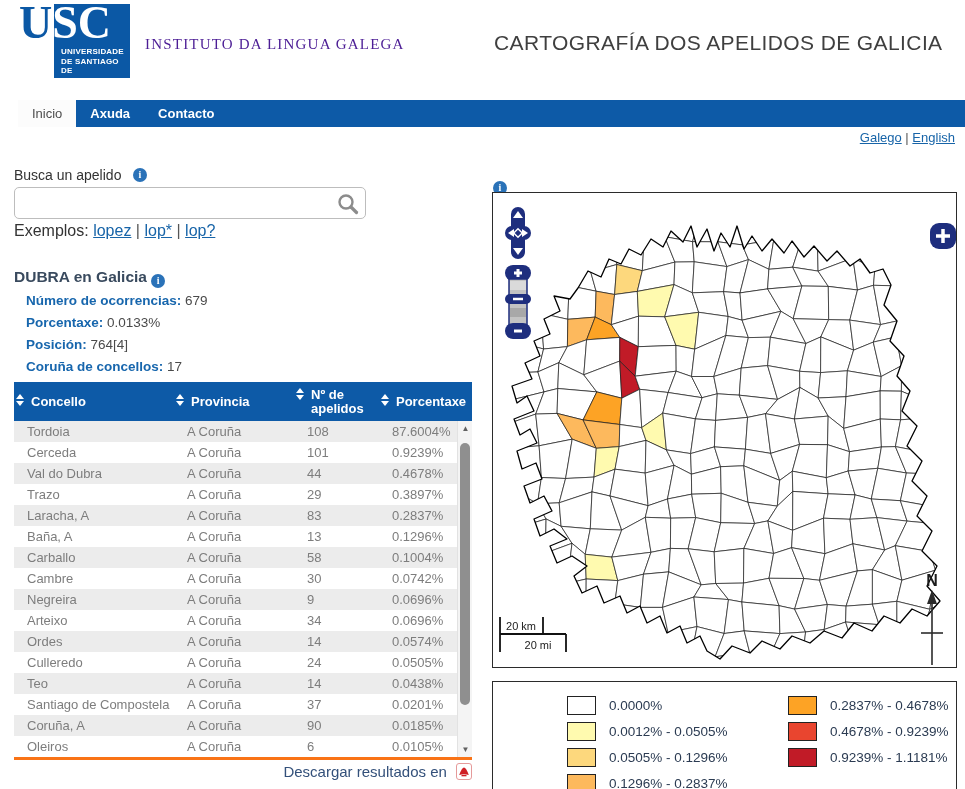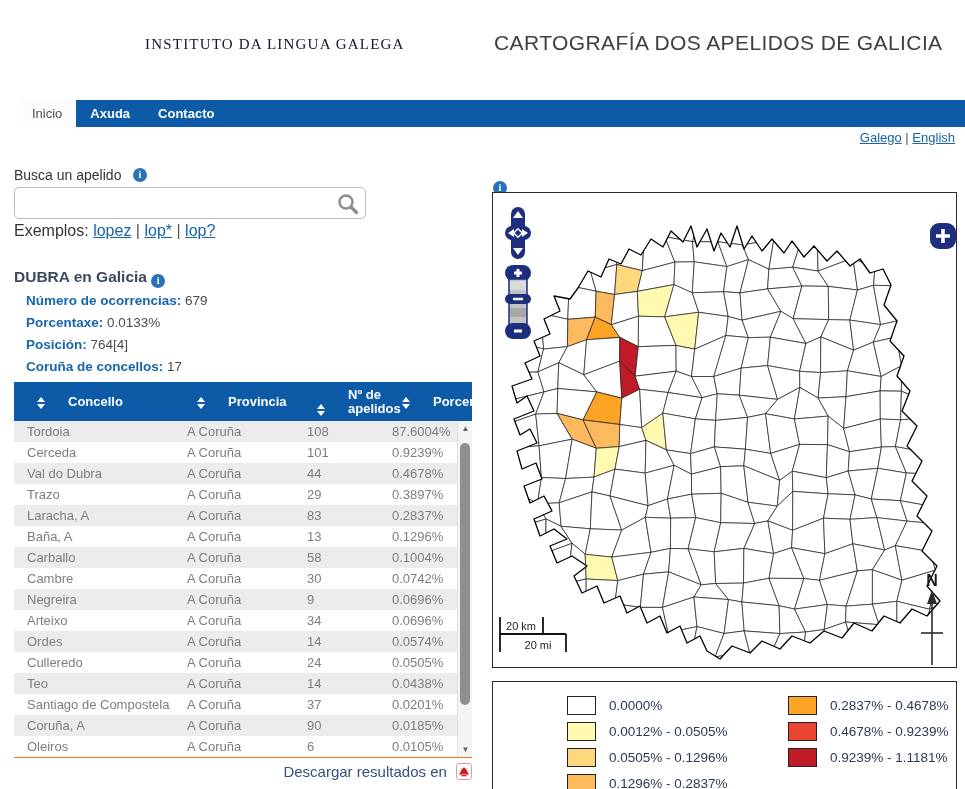--- a/index.html
+++ b/index.html
@@ -8,21 +8,21 @@
 
   
   .logo{position:absolute;left:14px;top:4px;width:116px;height:74px;}
   .logo-blue{position:absolute;left:40px;top:0;width:76px;height:74px;background:#0b58a5;}
   .logo-usc{position:absolute;left:5px;top:-8px;font-family:"Liberation Serif",serif;
             font-weight:bold;font-size:46px;letter-spacing:0px;}
   .logo-usc .u{color:#0b58a5;} .logo-usc .sc{color:#fff;}
   .logo-name{position:absolute;left:47px;top:43px;color:#fff;font-size:8px;font-weight:bold;
              line-height:9.5px;letter-spacing:.2px;}
   .institute{position:absolute;left:145px;top:36px;font-family:"Liberation Serif",serif;
-             font-size:15px;letter-spacing:1.2px;color:#0f172a;}
+             font-size:15px;letter-spacing:1.2px;color:#4c1d95;}
   .site-title{position:absolute;left:494px;top:31px;margin:0;font-size:21px;font-weight:400;
               letter-spacing:.4px;color:#3f3f3f;white-space:nowrap;}
 
   
   .nav{position:absolute;left:18px;top:100px;right:0;height:27px;background:#0d5aa7;display:flex;}
   .tab{height:27px;line-height:27px;padding:0 14px;font-size:13px;color:#fff;font-weight:bold;cursor:pointer;}
   .tab.active{background:#fcfcfc;color:#4d4d4d;font-weight:400;}
   .lang{position:absolute;right:10px;top:130px;font-size:13px;color:#555;}
   .lang a{color:#1764a8;text-decoration:underline;cursor:pointer;}
 
@@ -43,27 +43,27 @@
 
   
   .result-title{position:absolute;left:14px;top:268px;font-size:15.5px;font-weight:bold;color:#394a5e;}
   .stats{position:absolute;left:14px;top:290px;font-size:13.5px;line-height:22px;}
   .stats b{color:#1766ad;font-weight:bold;padding-left:12px;}
   .stats span.val{color:#4a4a4a;}
 
   
   .table{position:absolute;left:14px;top:382px;width:458px;}
   .thead{display:flex;background:#0d5aa7;color:#fff;font-size:13px;font-weight:bold;height:39px;align-items:center;}
-  .th{display:flex;align-items:flex-end;padding-left:23px;box-sizing:border-box;gap:16px;}
+  .th{display:flex;align-items:flex-start;padding-left:2px;box-sizing:border-box;}
   .c1{width:160px;} .c2{width:120px;} .c3{width:85px;} .c4{width:78px;}
   .sort{display:inline-flex;flex-direction:column;gap:2px;margin-right:7px;}
   .sort i{width:0;height:0;border-left:4px solid transparent;border-right:4px solid transparent;}
   .sort .up{border-bottom:5px solid #fff;}
   .sort .dn{border-top:5px solid #fff;}
-  .tbody{position:relative;border-bottom:1px solid #f97316;}
+  .tbody{position:relative;border-bottom:3px solid #f97316;}
   .trow{display:flex;height:21px;line-height:21px;font-size:13px;color:#7d7d7d;background:#fff;cursor:pointer;}
   .trow.alt{background:#ececec;}
   .trow span{padding-left:13px;box-sizing:border-box;overflow:hidden;white-space:nowrap;}
   .scrollbar{position:absolute;right:0;top:0;width:15px;height:336px;background:#f4f4f4;border-left:1px solid #e2e2e2;box-sizing:border-box;}
   .sb-arrow{position:absolute;left:0;width:15px;height:15px;text-align:center;font-size:8px;color:#606060;line-height:15px;cursor:pointer;}
   .sb-up{top:0;} .sb-dn{bottom:0;}
   .sb-thumb{position:absolute;left:2px;top:22px;width:10px;height:262px;background:#8f8f8f;border-radius:6px;cursor:pointer;}
 
   .download{position:absolute;left:14px;top:763px;width:458px;text-align:right;font-size:15px;color:#33507a;}
   .pdf-icon{vertical-align:-3px;margin-left:5px;cursor:pointer;}
@@ -81,20 +81,29 @@
   .leg-col2{margin-left:6px;}
   .leg-item{display:flex;align-items:center;margin-bottom:7px;padding-left:40px;}
   .swatch{width:29px;height:19px;border:1px solid #222;box-sizing:border-box;}
   .leg-label{margin-left:13px;font-size:13.5px;color:#2b3b52;}
 </style>
 </head>
 <body>
 
 <div class="page">
 
+  <div class="logo">
+    <div class="logo-blue"></div>
+    <div class="logo-usc"><span class="u">U</span><span class="sc">SC</span></div>
+    <div class="logo-name">
+      <div>UNIVERSIDADE</div>
+      <div>DE SANTIAGO</div>
+      <div>DE COMPOSTELA</div>
+    </div>
+  </div>
   <div class="institute">INSTITUTO DA LINGUA GALEGA</div>
   <h1 class="site-title">CARTOGRAFÍA DOS APELIDOS DE GALICIA</h1>
 
   <div class="nav">
     <div class="tab active">Inicio</div>
     <div class="tab">Axuda</div>
     <div class="tab">Contacto</div>
   </div>
   <div class="lang">
     <a>Galego</a>

